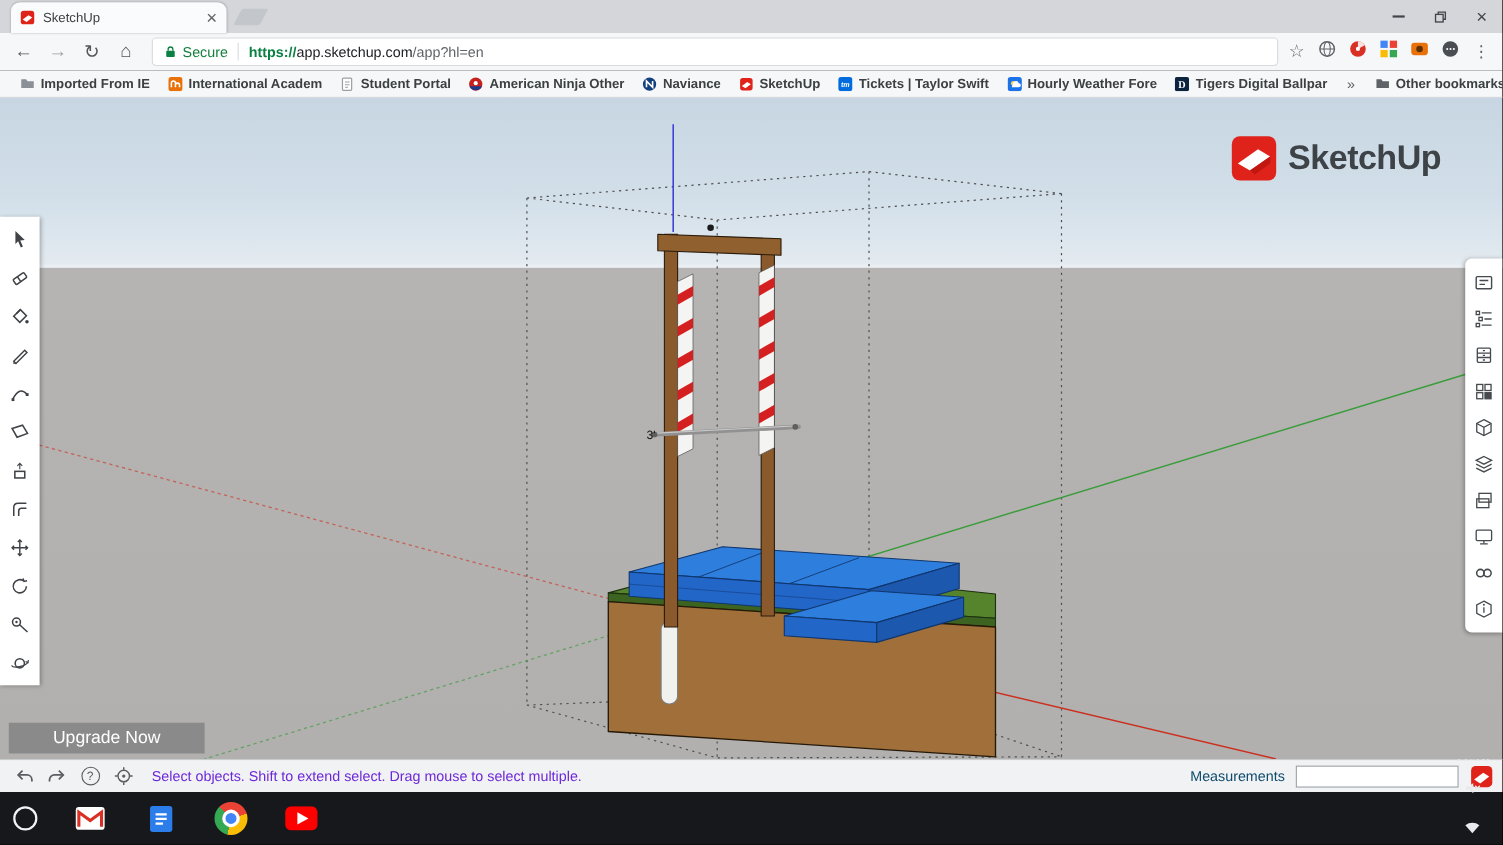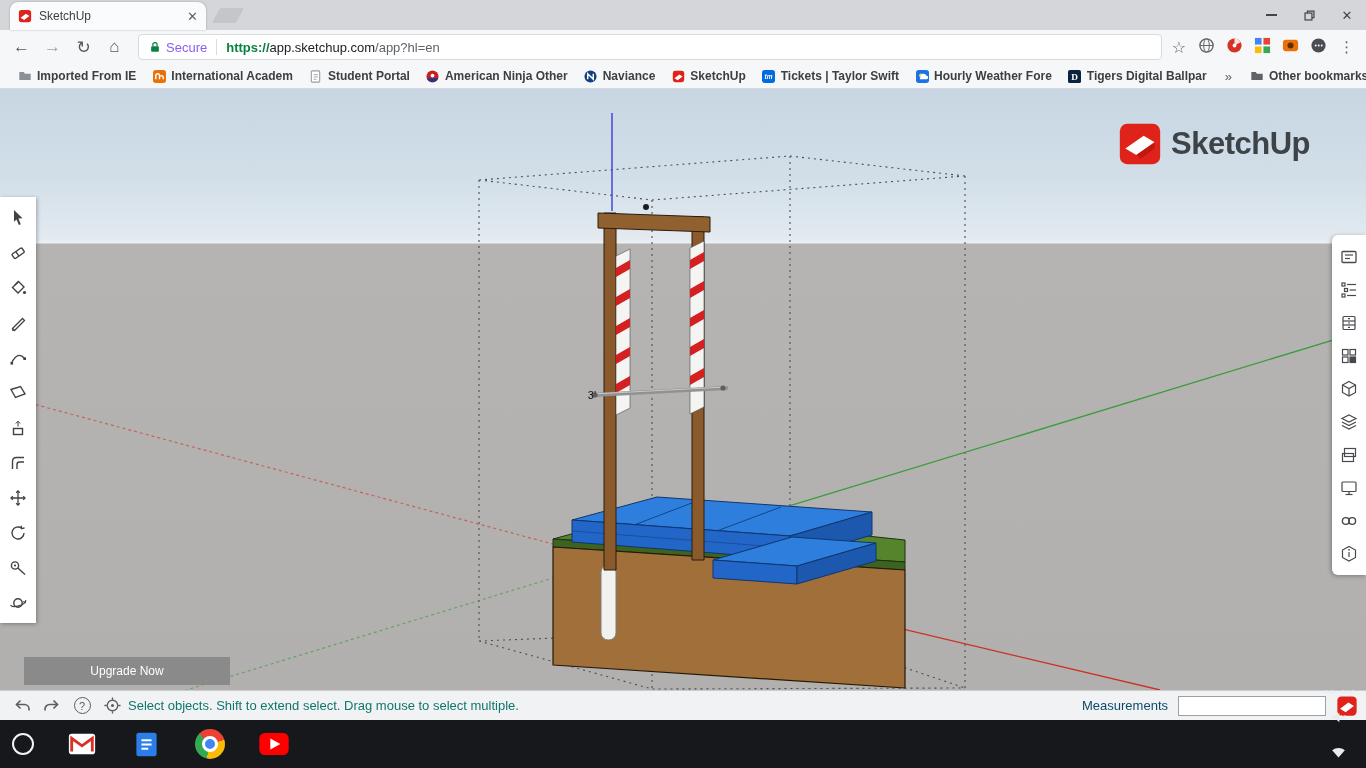--- a/index.html
+++ b/index.html
@@ -15,21 +15,21 @@
   .new-tab { width:24px; height:15px; background:#c3c6ca; margin:0 0 7px 10px; transform:skewX(-28deg); border-radius:2px; }
   .win-controls { position:absolute; right:12px; top:0; height:30px; display:flex; align-items:center; gap:24px; }
   .wc { width:14px; height:14px; display:flex; align-items:center; justify-content:center; color:#42464b; font-size:13px; }
   .min-bar { width:11px; height:2px; background:#42464b; }
 
   
   .toolbar-row { height:34px; background:#f6f7f8; display:flex; align-items:center; padding:0 8px; gap:4px; flex:none; }
   .nav-btn { width:27px; height:27px; display:flex; align-items:center; justify-content:center; font-size:17px; color:#54575b; border-radius:50%; }
   .nav-btn.dim { color:#9aa0a6; }
   .omnibox { flex:1; height:26px; background:#fff; border:1px solid #d8dade; border-radius:4px; display:flex; align-items:center; padding:0 10px; margin:0 6px; }
-  .secure { color:#8b5cf6; font-size:13px; margin-left:5px; }
+  .secure { color:#15803d; font-size:13px; margin-left:5px; }
   .omni-divider { width:1px; height:16px; background:#dadce0; margin:0 9px; }
   .url { font-size:13px; color:#202124; white-space:nowrap; }
   .url .scheme { color:#0b8043;font-weight:bold; }
   .url .rest { color:#5f6368; }
   .ext-row { display:flex; gap:11px; align-items:center; margin:0 4px; }
   .star { font-size:16px; color:#5f6368; margin-right:4px; }
   .menu-dots { font-size:15px; color:#5f6368; padding:0 4px; }
 
   
   .bookmarks-bar { height:25px; background:#f6f7f8; border-bottom:1px solid #d7d9dc; display:flex; align-items:center; padding:0 10px; flex:none; }
@@ -51,27 +51,27 @@
   .hamburger { display:flex; flex-direction:column; gap:4px; width:20px; }
   .hamburger div { height:2.5px; background:#4a4d50; border-radius:1px; }
   .app-title { font-size:17px; color:#6d7377; flex:1; }
   .save-btn { font-size:14px; font-weight:bold; color:#1467b3; letter-spacing:.4px; background:none; border:none; font-family:inherit; }
 
   .left-toolbar { position:absolute; left:0; top:108px; width:36px; background:#fff; box-shadow:1px 1px 4px rgba(0,0,0,.3); padding:3px 0; z-index:4; }
   .tool { height:35px; display:flex; align-items:center; justify-content:center; }
   .right-toolbar { position:absolute; right:0; top:146px; width:34px; background:#fff; border-radius:6px 0 0 6px; box-shadow:-1px 1px 4px rgba(0,0,0,.3); padding:5px 0; z-index:4; }
   .panel-btn { height:33px; display:flex; align-items:center; justify-content:center; }
 
-  .upgrade-btn { position:absolute; left:24px; bottom:5px; width:206px; height:28px; background:#8a8a8a; color:#fff; font-size:12px; border:none; z-index:4; font-family:inherit; }
+  .upgrade-btn { position:absolute; left:8px; bottom:5px; width:178px; height:28px; background:#8a8a8a; color:#fff; font-size:16px; border:none; z-index:4; font-family:inherit; }
 
   
   .status-bar { height:30px; background:#f1f2f3; border-top:1px solid #c9cbcd; display:flex; align-items:center; padding:0 8px; gap:2px; flex:none; }
   .status-icon { width:28px; height:24px; display:flex; align-items:center; justify-content:center; }
   .help-circle { width:17px; height:17px; border:1.5px solid #5a5e62; border-radius:50%; color:#5a5e62; font-size:11px; display:flex; align-items:center; justify-content:center; }
-  .hint { font-size:13px; color:#0f766e; flex:1; }
+  .hint { font-size:13px; color:#6d28d9; margin-left:10px; flex:1; }
   .meas-label { font-size:13px; color:#0c4a6e; margin-right:8px; }
   .meas-input { width:148px; height:20px; border:1px solid #9aa0a4; font-size:12px; padding:0 4px; font-family:inherit; }
   .status-logo { width:22px; height:22px; margin-left:8px; display:flex; }
 
   
   .shelf { height:48px; background:#17181b; display:flex; align-items:center; padding:0 12px; gap:32px; flex:none; }
   .launcher { width:22px; height:22px; border:2px solid #f1f3f4; border-radius:50%; }
   .shelf-app { width:32px; height:32px; display:flex; align-items:center; justify-content:center; }
   .chrome-icon { width:30px; height:30px; border-radius:50%; background:conic-gradient(from -45deg,#ea4335 0 33%,#fbbc05 0 66%,#34a853 0 100%); position:relative; }
   .chrome-inner { position:absolute; inset:7px; background:#4285f4; border-radius:50%; border:3px solid #fff; }

